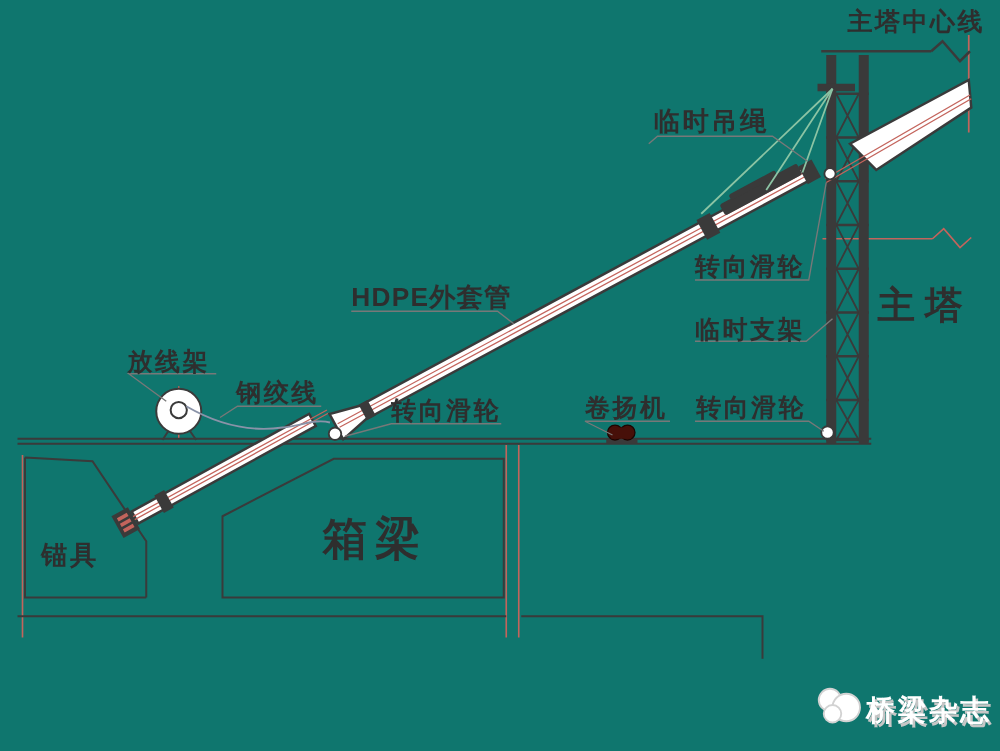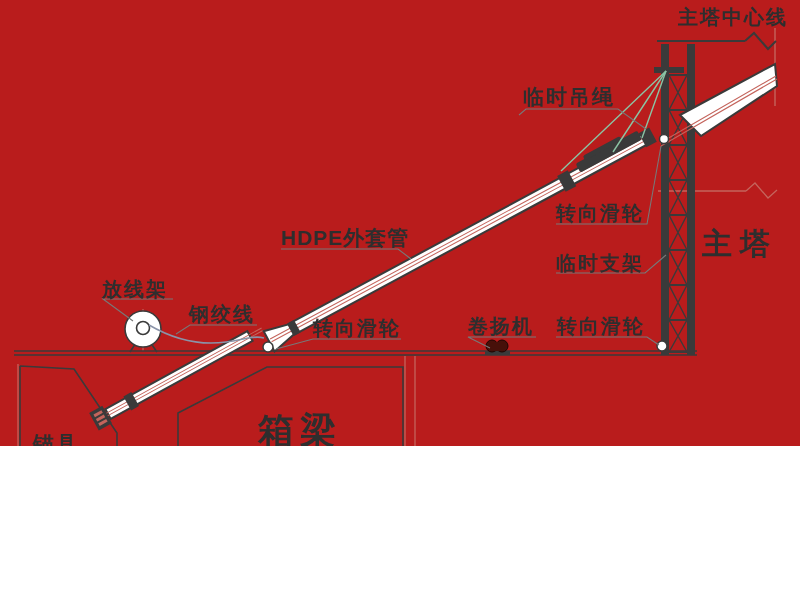--- a/index.html
+++ b/index.html
@@ -1,16 +1,16 @@
 <!DOCTYPE html>
 <html style="--line_dark: #3a3a3a; --centerline_red: #c4645c; --rope_green: #8cc4a4; --strand_gray: #8a93a8; --leader_gray: #787878; --winch_maroon: #471009; --watermark_gray: #c6c6c6;"><head>
 <meta charset="utf-8">
 <style>
   html,body{margin:0;padding:0;background:#ffffff;}
-  #stage{position:relative;width:800px;height:446px;background:#b91c1c;overflow:hidden;}
+  #stage{position:relative;width:800px;height:601px;background:#0f766e;overflow:hidden;}
   svg{position:absolute;left:0;top:0;}
   .lbl{font-family:"Liberation Sans","DejaVu Sans",sans-serif;font-weight:600;fill:#2e2e2e;}
   .big{font-family:"Liberation Sans","DejaVu Sans",sans-serif;font-weight:600;fill:#2e2e2e;}
   .ln{stroke:var(--line_dark);fill:none;}
   .fill-dark{fill:var(--line_dark);stroke:none;}
   .red{stroke:var(--centerline_red);fill:none;}
   .fill-red{fill:var(--centerline_red);stroke:none;}
   .rope{stroke:var(--rope_green);fill:none;stroke-width:1.4;}
   .strand{stroke:var(--strand_gray);fill:none;stroke-width:1.5;}
   .leader{stroke:var(--leader_gray);fill:none;stroke-width:1.1;}

